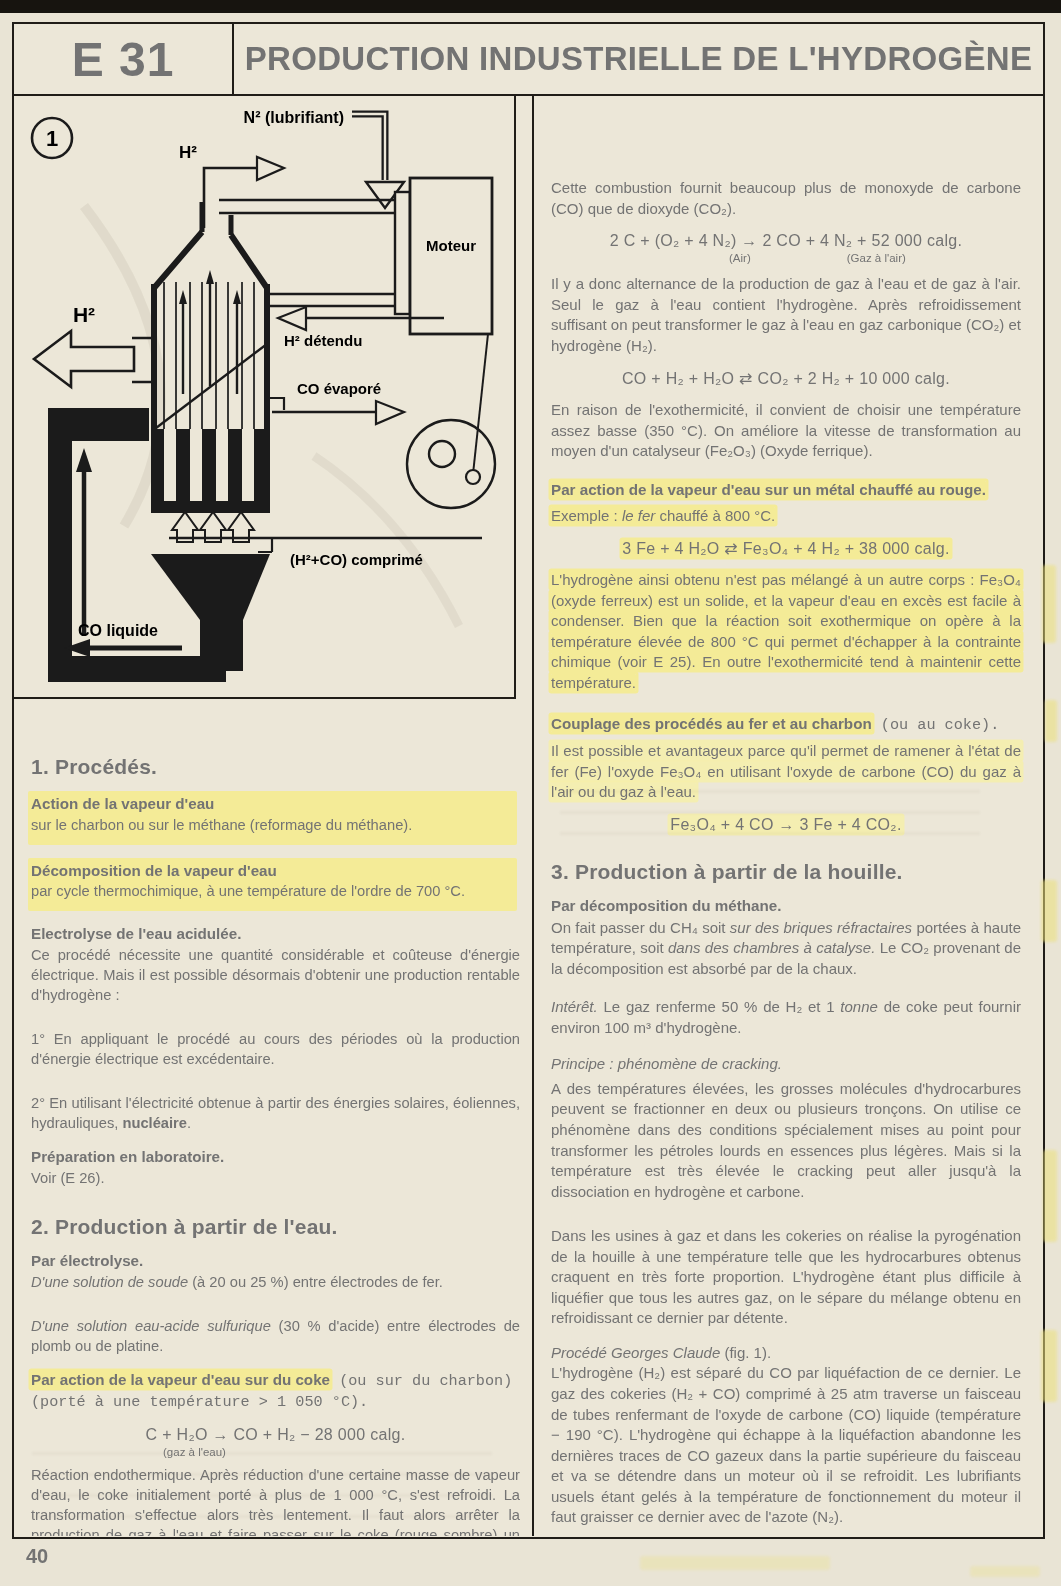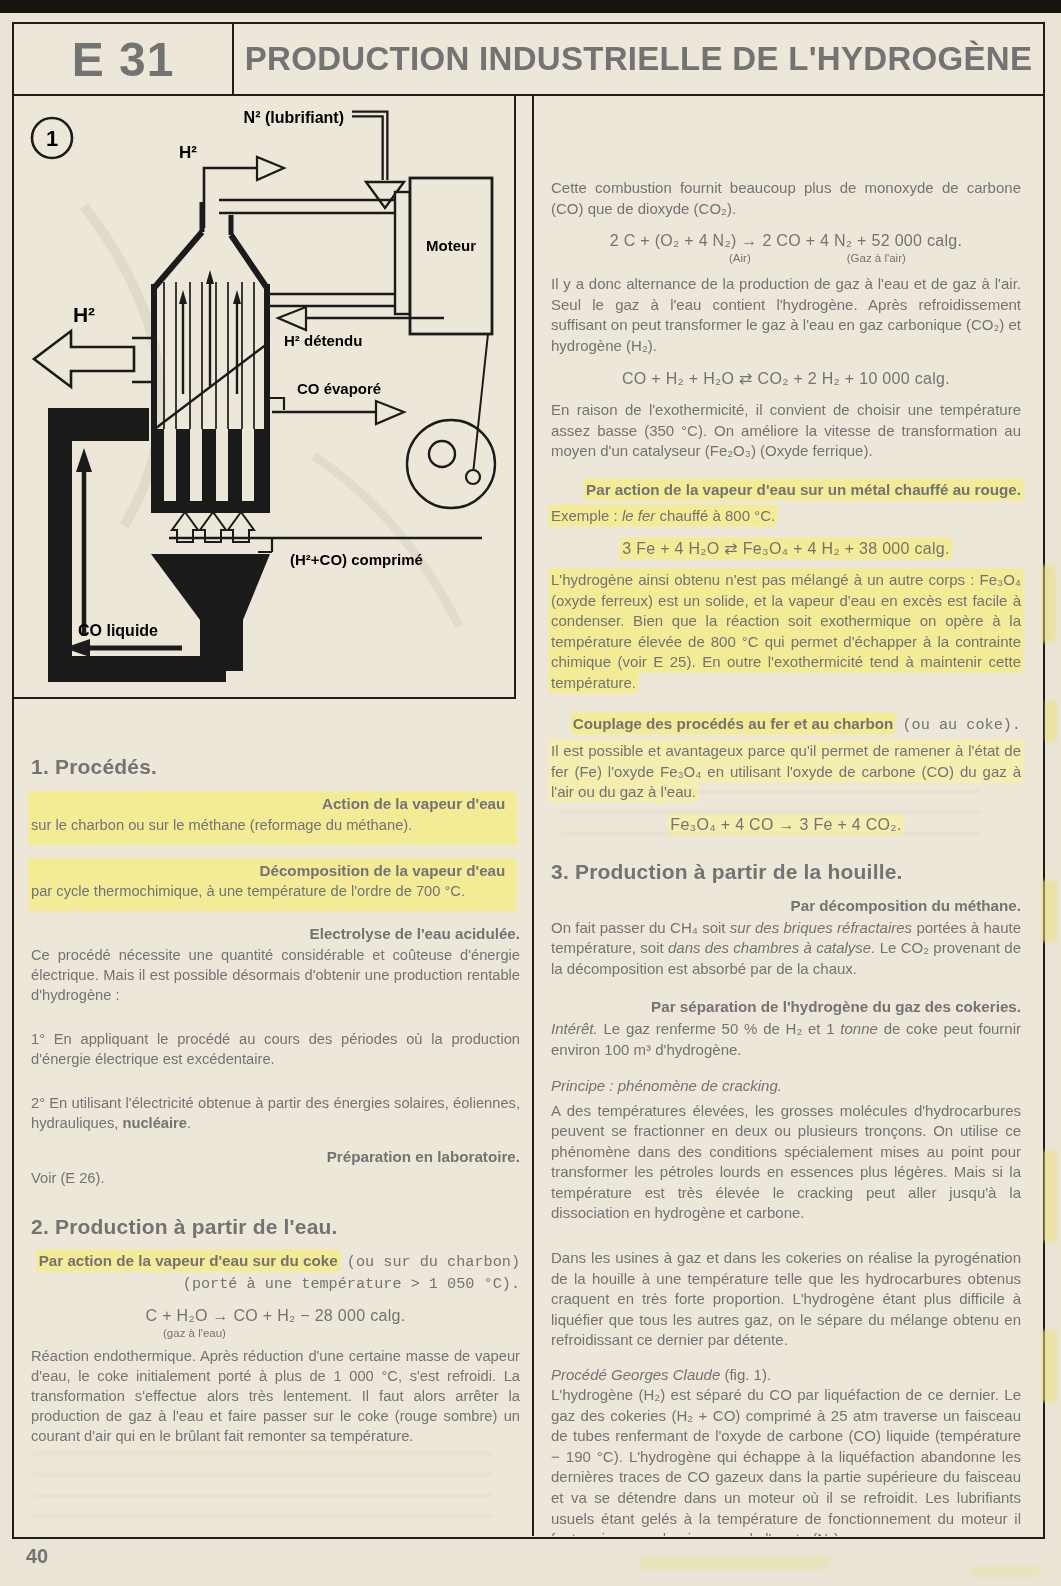--- a/index.html
+++ b/index.html
@@ -20,21 +20,21 @@
   .col-right{flex:1;border-left:2.6px solid #201d18;overflow:hidden;
              padding:82px 22px 0 17px;}
   
   .fig-panel{width:500px;height:601px;border-right:2.6px solid #201d18;
              border-bottom:2.6px solid #201d18;position:relative;}
   .fig-panel svg{position:absolute;left:0;top:0;}
   
   .lt{padding:56px 12px 0 17px;}
   .h2{font-size:21px;font-weight:bold;margin:0 0 12px 0;letter-spacing:.2px;}
   .h2.s2,.h2.s3{margin-top:26px;}
-  .h3{font-size:15.2px;font-weight:bold;margin:0 0 2px 0;line-height:1.3;text-align:right;}
+  .h3{font-size:15.2px;font-weight:bold;margin:0 0 2px 0;line-height:1.3;}
   .h3 .h3rest{font-weight:normal;font-family:Liberation Mono, monospace;}
   .para{font-size:14.7px;line-height:1.36;text-align:justify;margin:0 0 4px 0;}
   .col-right .para{font-size:15px;line-height:1.37;}
   .blk{margin-bottom:13px;}
   .pt{margin-top:24px;}
   .eq{font-size:16px;text-align:center;margin:13px 0 2px 0;letter-spacing:.3px;}
   .eq-note{font-size:11.5px;margin:0 0 8px 0;}
   .eq-note.center-left{display:block;margin-left:27%;}
   .eq-notes{display:flex;font-size:11.5px;margin:0 0 10px 0;}
   .eq-notes .n1{margin-left:178px;}
@@ -175,20 +175,25 @@
             <div class="para pt"><span>2°  En utilisant l'électricité obtenue à partir des énergies solaires, éoliennes, hydrauliques, </span><b>nucléaire</b><span>.</span></div>
           </div>
 
           <div class="blk">
             <div class="h3">Préparation en laboratoire.</div>
             <div class="para">Voir (E 26).</div>
           </div>
 
           <div class="h2 s2">2. Production à partir de l'eau.</div>
 
+          <div class="blk">
+            <div class="h3">Par électrolyse.</div>
+            <div class="para"><i>D'une solution de soude</i><span> (à 20 ou 25 %) entre électrodes de fer.</span></div>
+            <div class="para pt"><i>D'une solution eau-acide sulfurique</i><span> (30 % d'acide) entre électrodes de plomb ou de platine.</span></div>
+          </div>
 
           <div class="blk">
             <div class="h3"><span class="hl">Par action de la vapeur d'eau sur du coke</span><span class="h3rest"> (ou sur du charbon) (porté à une température &gt; 1 050 °C).</span></div>
             <div class="eq">C + H₂O → CO + H₂ − 28 000 calg.</div>
             <div class="eq-note center-left">(gaz à l'eau)</div>
             <div class="para">Réaction endothermique. Après réduction d'une certaine masse de vapeur d'eau, le coke initialement porté à plus de 1 000 °C, s'est refroidi. La transformation s'effectue alors très lentement. Il faut alors arrêter la production de gaz à l'eau et faire passer sur le coke (rouge sombre) un courant d'air qui en le brûlant fait remonter sa température.</div>
           </div>
         </div>
       </div>
 
@@ -221,21 +226,20 @@
         </div>
 
         <div class="h2 s3">3. Production à partir de la houille.</div>
 
         <div class="blk">
           <div class="h3">Par décomposition du méthane.</div>
           <div class="para"><span>On fait passer du CH₄ soit </span><i>sur des briques réfractaires</i><span> portées à haute température, soit </span><i>dans des chambres à catalyse.</i><span> Le CO₂ provenant de la décomposition est absorbé par de la chaux.</span></div>
         </div>
 
         <div class="blk" style="margin-top:18px;">
-          <div class="h3">Par séparation de l'hydrogène du gaz des cokeries.</div>
           <div class="para"><i>Intérêt.</i><span> Le gaz renferme 50 % de H₂ et 1 </span><i>tonne</i><span> de coke peut fournir environ 100 m³ d'hydrogène.</span></div>
         </div>
 
         <div class="blk" style="margin-top:16px;">
           <div class="para"><i>Principe : phénomène de cracking.</i></div>
           <div class="para">A des températures élevées, les grosses molécules d'hydrocarbures peuvent se fractionner en deux ou plusieurs tronçons. On utilise ce phénomène dans des conditions spécialement mises au point pour transformer les pétroles lourds en essences plus légères. Mais si la température est très élevée le cracking peut aller jusqu'à la dissociation en hydrogène et carbone.</div>
           <div class="para pt">Dans les usines à gaz et dans les cokeries on réalise la pyrogénation de la houille à une température telle que les hydrocarbures obtenus craquent en très forte proportion. L'hydrogène étant plus difficile à liquéfier que tous les autres gaz, on le sépare du mélange obtenu en refroidissant ce dernier par détente.</div>
         </div>
 
         <div class="blk" style="margin-top:14px;">

